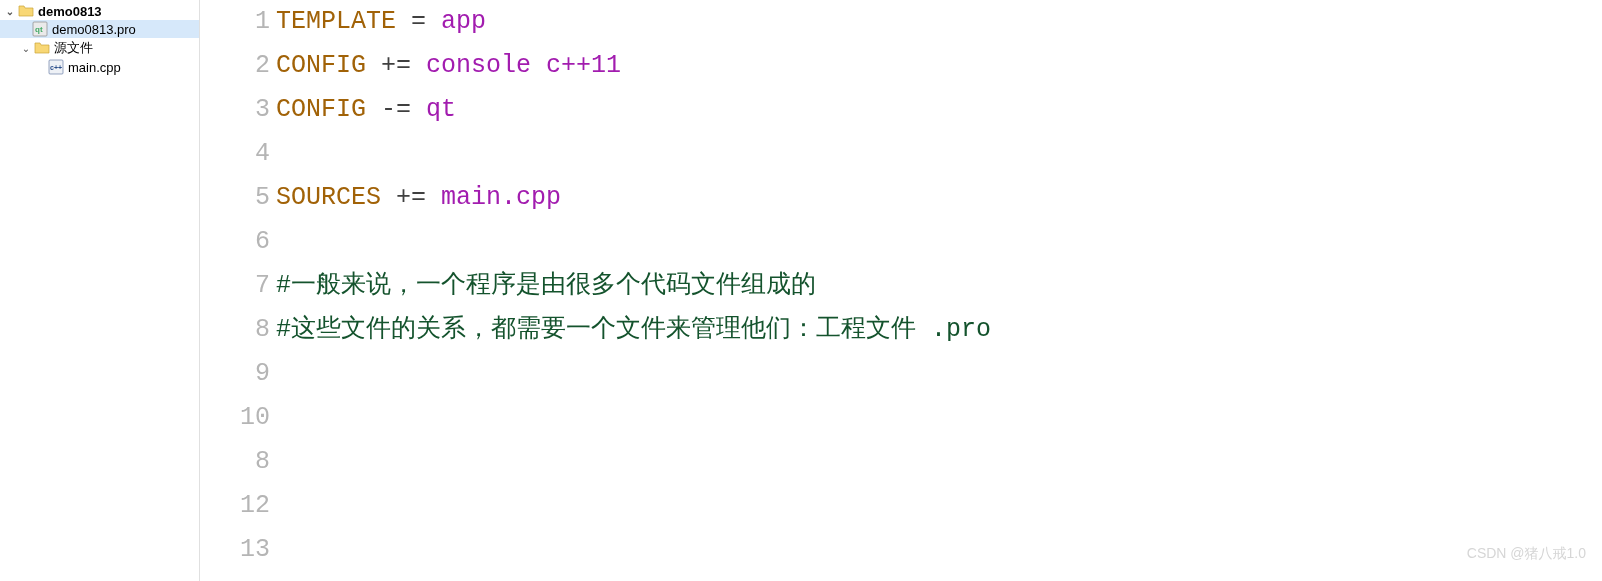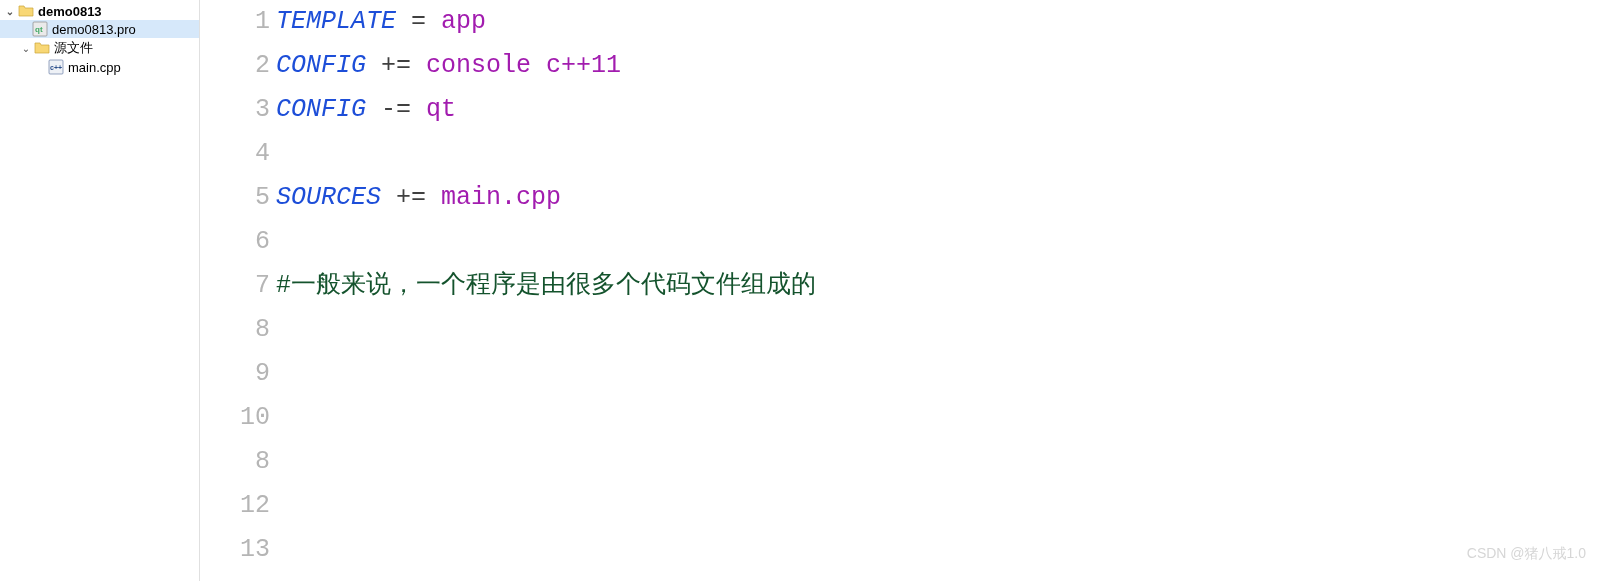--- a/index.html
+++ b/index.html
@@ -69,21 +69,21 @@
 }
 .gutter div { height: 44px; }
 .code {
   flex: 1;
   padding-left: 2px;
 }
 .code-line {
   height: 44px;
   white-space: pre;
 }
-.tok-var { color: #1d4ed8; font-style: italic; }
+.tok-var { color: #a16207; }
 .tok-op  { color: #404040; }
 .tok-val { color: #a21caf; }
 .tok-comment { color: #14532d; }
 .tok-kw { color: #8a6d1a; }
 .watermark {
   position: absolute;
   right: 16px;
   bottom: 6px;
   color: #d6d6d6;
   font-size: 14px;
@@ -152,17 +152,18 @@
     <div>13</div>
   </div>
   <div class="code">
     <div class="code-line"><span class="tok-var">TEMPLATE</span><span class="tok-op"> = </span><span class="tok-val">app</span></div>
     <div class="code-line"><span class="tok-var">CONFIG</span><span class="tok-op"> += </span><span class="tok-val">console c++11</span></div>
     <div class="code-line"><span class="tok-var">CONFIG</span><span class="tok-op"> -= </span><span class="tok-val">qt</span></div>
     <div class="code-line"></div>
     <div class="code-line"><span class="tok-var">SOURCES</span><span class="tok-op"> += </span><span class="tok-val">main.cpp</span></div>
     <div class="code-line"></div>
     <div class="code-line"><span class="tok-comment">#一般来说，一个程序是由很多个代码文件组成的</span></div>
+    <div class="code-line"><span class="tok-comment">#这些文件的关系，都需要一个文件来管理他们：工程文件 .pro</span></div>
     <div class="code-line"></div>
     <div class="code-line"></div>
   </div>
   <div class="watermark">CSDN @猪八戒1.0</div>
 </div>
 
 </body></html>

